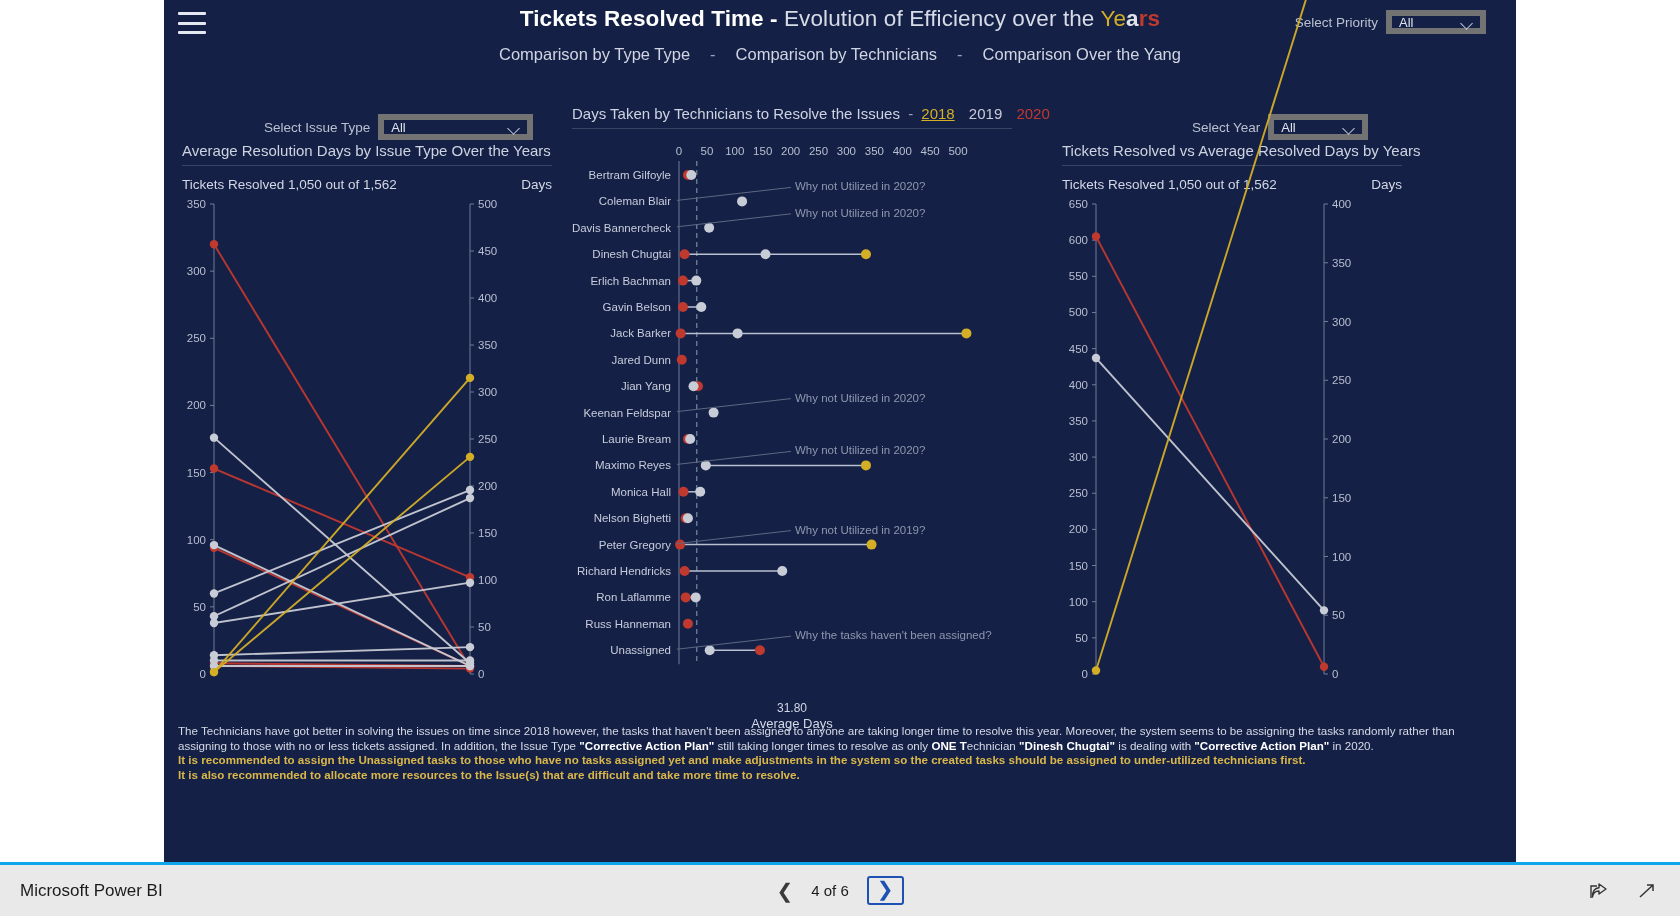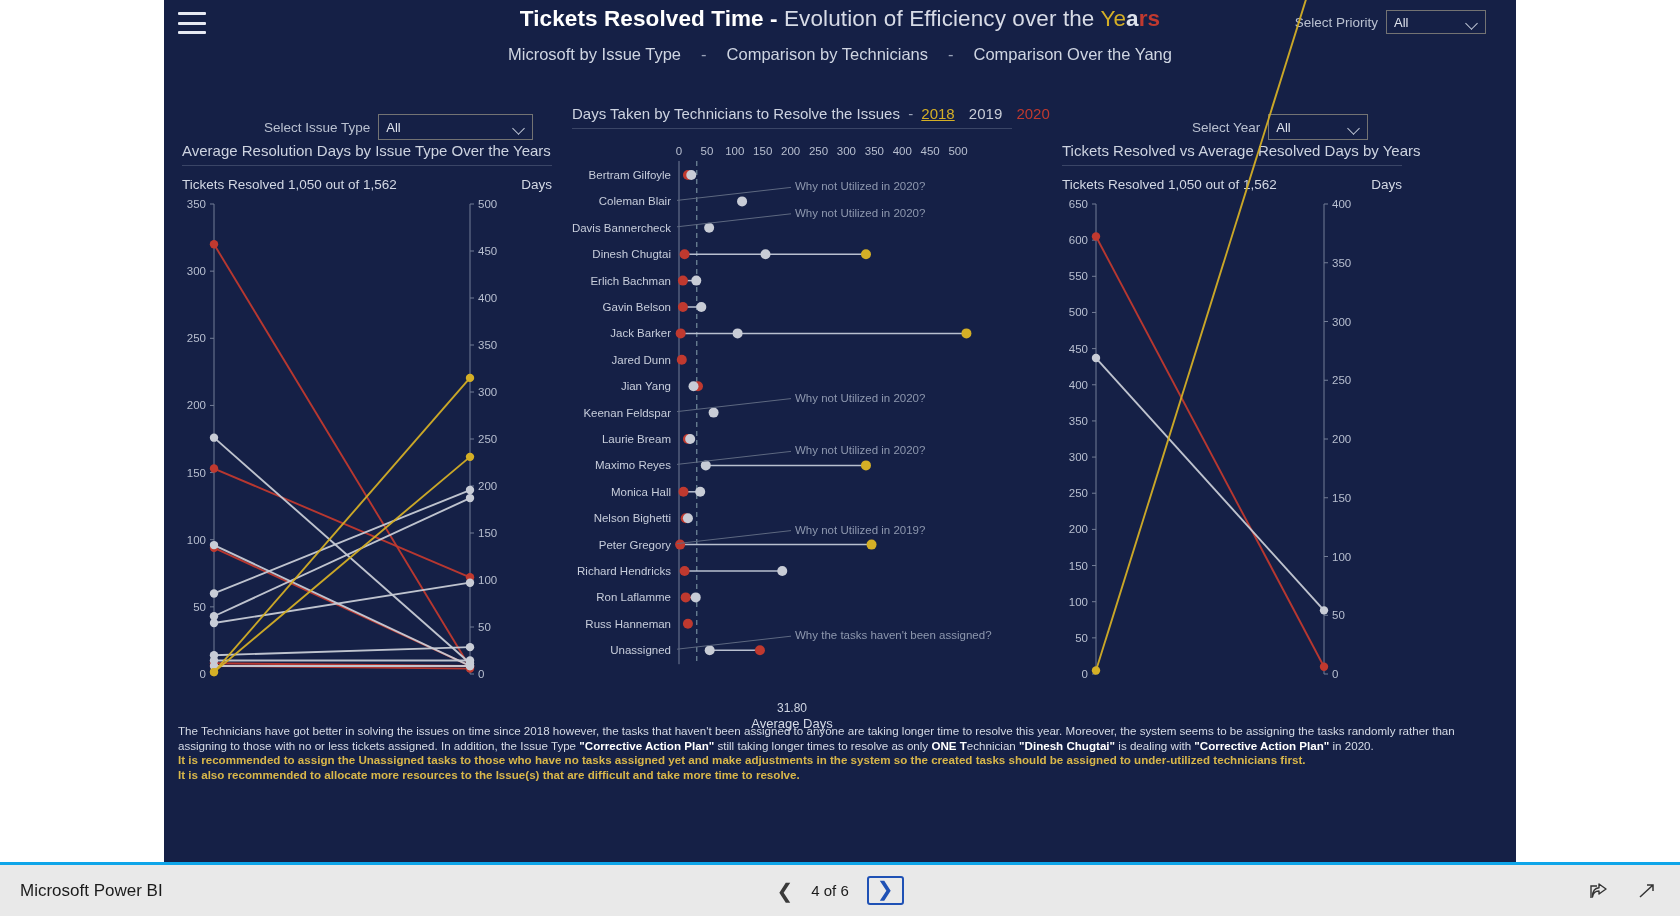--- a/index.html
+++ b/index.html
@@ -34,21 +34,21 @@
   .title .rs { font-weight:bold; color:#c0392f; }
 
   .subnav { position:absolute; left:0; top:45px; width:100%; text-align:center;
     font-size:16.5px; color:#cfd5e2; white-space:nowrap; }
   .subnav .sep { color:#9aa3b8; padding:0 20px; }
   .subnav a { color:#cfd5e2; text-decoration:none; cursor:pointer; }
 
   
   .slicer { position:absolute; display:flex; align-items:center; gap:8px; }
   .slicer .lbl { font-size:13.5px; color:#b9c0d0; white-space:nowrap; }
-  .slicer .box { width:100px; height:24px; border:1px solid #737373; background:transparent;
+  .slicer .box { width:100px; height:24px; border:6px solid #737373; background:transparent;
     display:flex; align-items:center; justify-content:space-between;
     padding:1px 7px; cursor:pointer; }
   .slicer .box .val { font-size:13px; color:#dfe3ec; }
   .slicer .box .chev { width:11px; height:7px; position:relative; }
   .slicer .box .chev:before {
     content:""; position:absolute; left:0; top:0; width:8px; height:8px;
     border-right:1.6px solid #c3c9d8; border-bottom:1.6px solid #c3c9d8;
     transform: rotate(45deg); transform-origin: center;
   }
   #slicer-priority { right: 30px; top: 10px; }
@@ -104,21 +104,21 @@
       <span></span>
         <span></span>
         <span></span>
     </div>
 
     <div class="title">
       <span class="b">Tickets Resolved Time</span><span class="b"> - </span><span>Evolution of Efficiency over the </span><span class="ye">Ye</span><span class="a">a</span><span class="rs">rs</span>
     </div>
 
     <div class="subnav">
-      <a>Microsoft by Issue Type</a><span class="sep">-</span><a>Comparison by Technicians</a><span class="sep">-</span><a>Comparison Over the Yang</a>
+      <a>Comparison by Type Type</a><span class="sep">-</span><a>Comparison by Technicians</a><span class="sep">-</span><a>Comparison Over the Yang</a>
     </div>
 
     <div class="slicer" id="slicer-priority">
       <span class="lbl">Select Priority</span>
       <div class="box">
         <span class="val">All</span>
         <span class="chev"></span>
       </div>
     </div>
 

